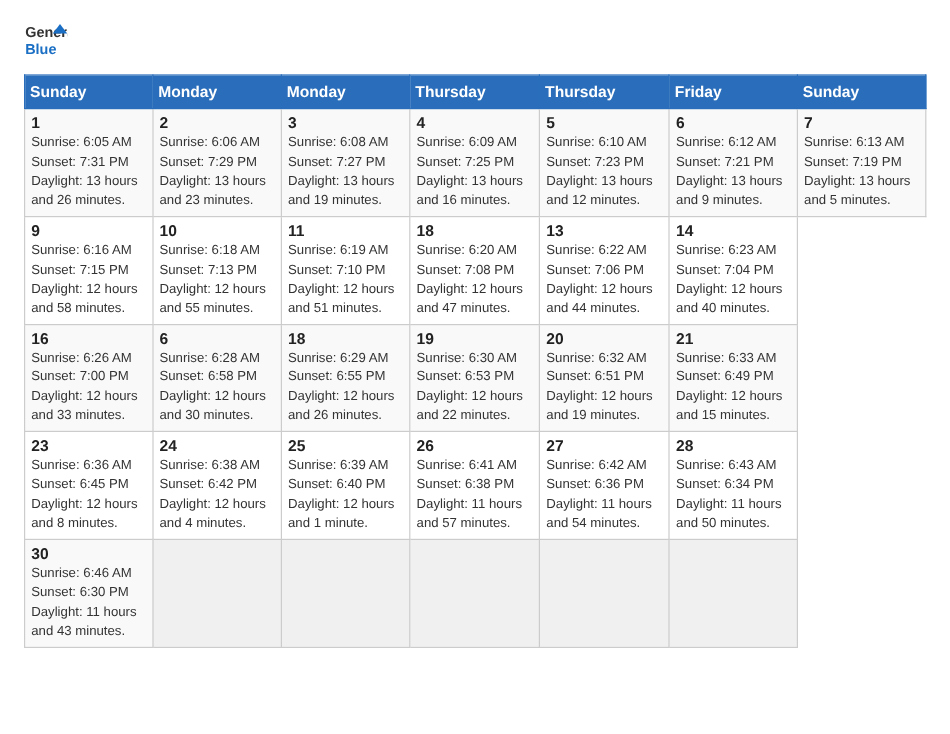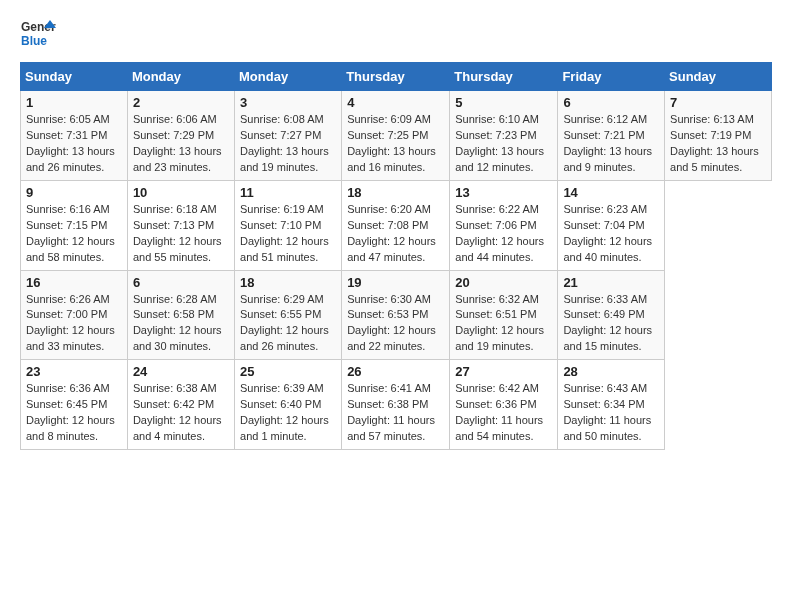--- a/index.html
+++ b/index.html
@@ -211,15 +211,26 @@
           </td>
           <td>
             <span class="day-num">27</span>
             <div class="day-detail">Sunrise: 6:42 AM<br>Sunset: 6:36 PM<br>Daylight: 11 hours and 54 minutes.</div>
           </td>
           <td>
             <span class="day-num">28</span>
             <div class="day-detail">Sunrise: 6:43 AM<br>Sunset: 6:34 PM<br>Daylight: 11 hours and 50 minutes.</div>
           </td>
         </tr>
+        <tr>
+          <td>
+            <span class="day-num">30</span>
+            <div class="day-detail">Sunrise: 6:46 AM<br>Sunset: 6:30 PM<br>Daylight: 11 hours and 43 minutes.</div>
+          </td>
+          <td class="empty"></td>
+          <td class="empty"></td>
+          <td class="empty"></td>
+          <td class="empty"></td>
+          <td class="empty"></td>
+        </tr>
       </tbody>
   </table>
 </div>
 
 </body></html>

